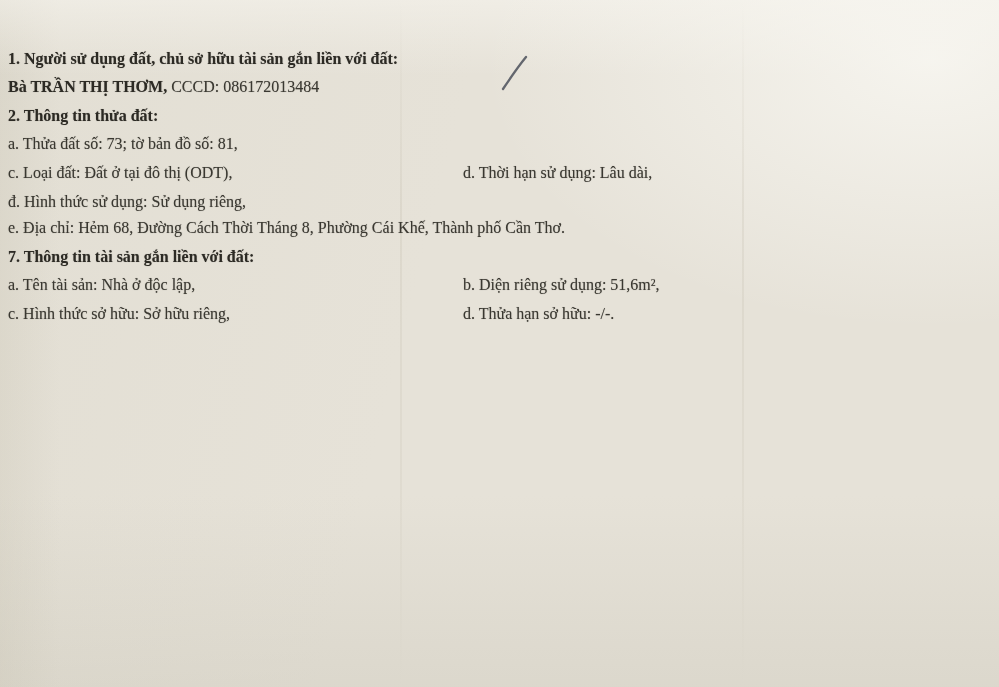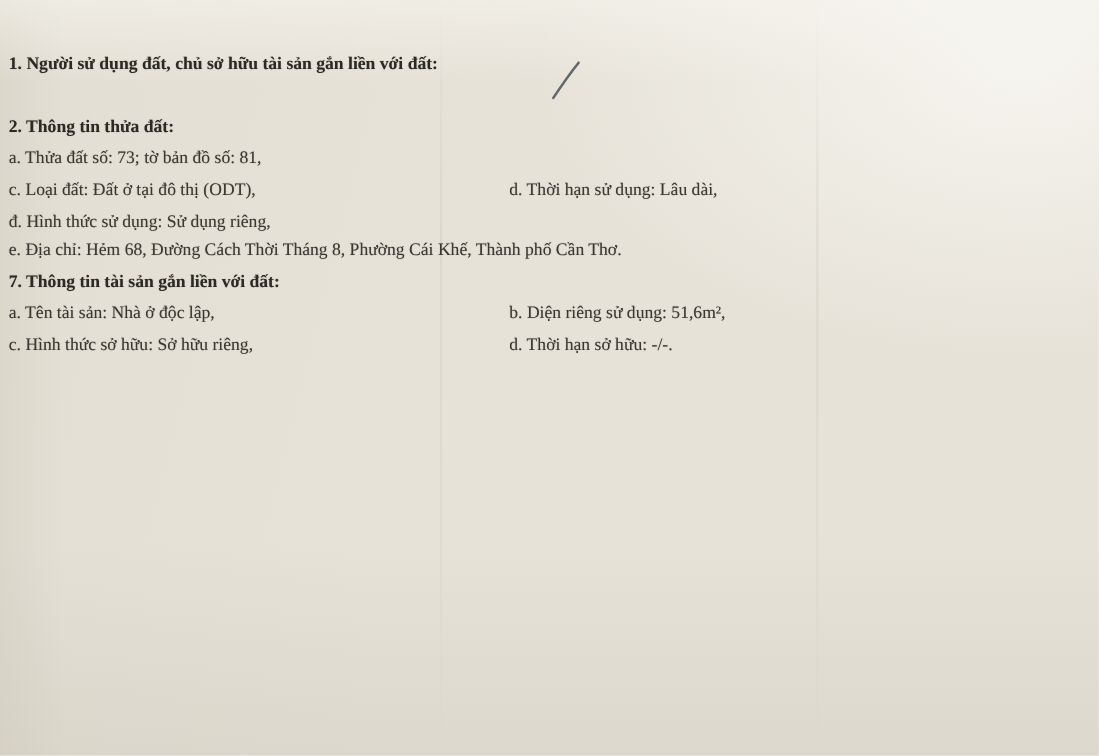--- a/index.html
+++ b/index.html
@@ -44,20 +44,23 @@
 <body>
 
 <div class="paper">
 
   <div class="crease" style="left:400px"></div>
   <div class="crease" style="left:742px"></div>
 
   <div class="line" style="top:45px">
     <span class="cell-l b">1. Người sử dụng đất, chủ sở hữu tài sản gắn liền với đất:</span>
   </div>
+  <div class="line" style="top:73px">
+    <span class="cell-l"><span class="b">Bà TRẦN THỊ THƠM,</span><span> CCCD: 086172013484</span></span>
+  </div>
 
   <div class="line" style="top:102px">
     <span class="cell-l b">2. Thông tin thửa đất:</span>
   </div>
   <div class="line" style="top:130px">
     <span class="cell-l">a. Thửa đất số: 73; tờ bản đồ số: 81,</span>
   </div>
   <div class="line" style="top:188px">
     <span class="cell-l">đ. Hình thức sử dụng: Sử dụng riêng,</span>
   </div>
@@ -71,20 +74,20 @@
 
   <div class="line" style="top:243px">
     <span class="cell-l b">7. Thông tin tài sản gắn liền với đất:</span>
   </div>
   <div class="line" style="top:271px">
     <span class="cell-l">a. Tên tài sản: Nhà ở độc lập,</span>
     <span class="cell-r">b. Diện riêng sử dụng: 51,6m²,</span>
   </div>
   <div class="line" style="top:300px">
     <span class="cell-l">c. Hình thức sở hữu: Sở hữu riêng,</span>
-    <span class="cell-r">d. Thời hạn sở hữu: -/-.</span>
+    <span class="cell-r">d. Thửa hạn sở hữu: -/-.</span>
   </div>
 
   <svg class="pen-overlay" width="999" height="687" viewBox="0 0 999 687" aria-hidden="true">
     <path d="M503,89 C509,80 517,68 526,57" fill="none" stroke="var(--pen, #4b505a)" stroke-width="2.3" stroke-linecap="round" opacity="0.85"></path>
   </svg>
 
 </div>
 
 </body></html>

